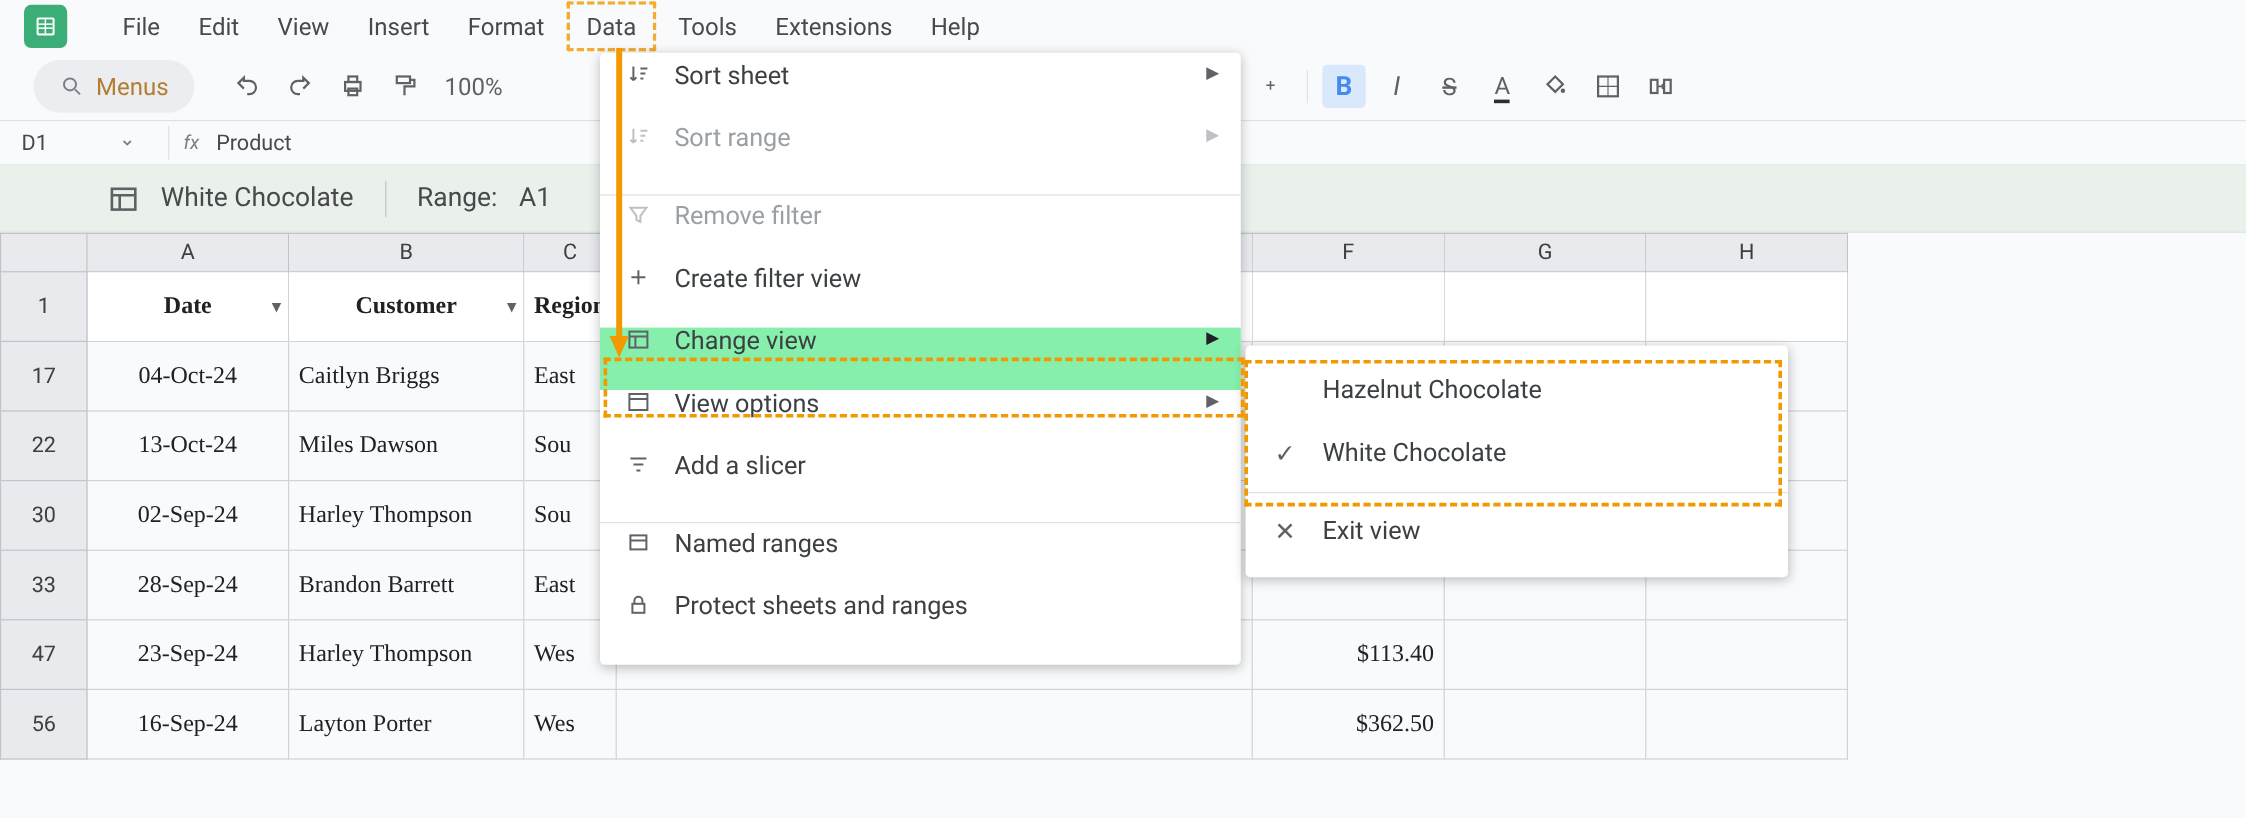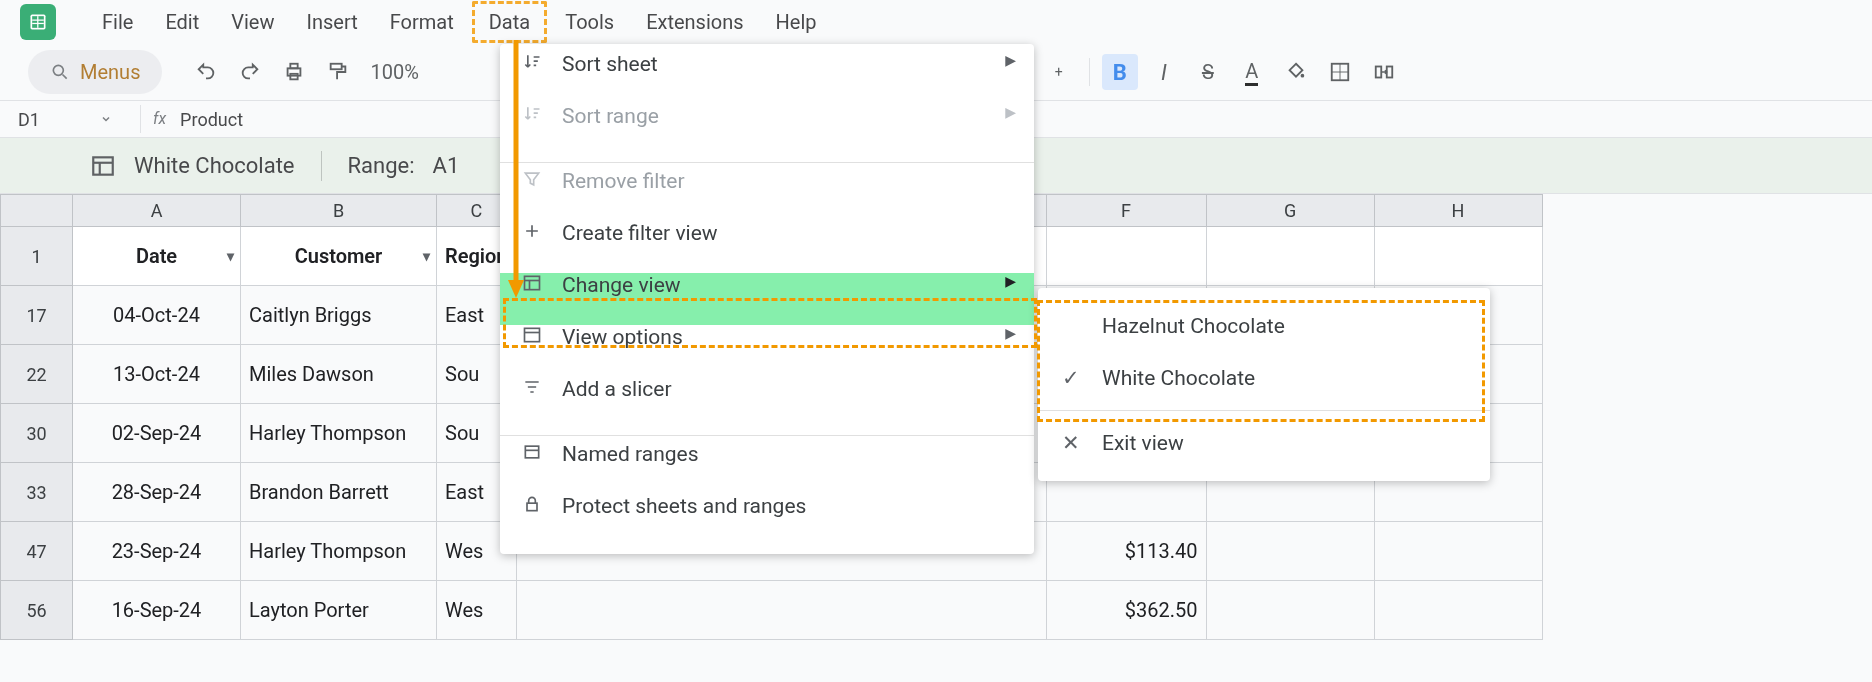--- a/index.html
+++ b/index.html
@@ -24,21 +24,21 @@
   .fx-label { font-style: italic; color:#5f6368; font-size:16px; }
   
   .filter-bar { display:flex; align-items:center; height:56px; padding: 0 90px; gap: 18px; background: #e6eee7; font-size:22px; border-bottom:1px solid #dadce0;}
   .filter-bar .fview-icon { color:#3c4043; }
   .range-sep { width:1px; height:30px; background:#b0b8b2; margin:0 8px; }
   
   .sheet-area { position: relative; }
   .grid { border-collapse: collapse; }
   .grid th.col-head { background:#e8eaed; font-weight:normal; color:#3c4043; text-align:center; height:32px; border:1px solid #c0c3c7; font-size:18px; position:relative;}
   .grid th.row-head { background:#e8eaed; font-weight:normal; color:#3c4043; text-align:center; width:72px; border:1px solid #c0c3c7; font-size:18px;}
-  .grid td { border:1px solid #d0d3d7; height:40px; padding: 17px 8px; font-size:20px; white-space:nowrap; overflow:hidden; }
+  .grid td { border:1px solid #d0d3d7; height:40px; padding: 17px 8px; font-size:20px; white-space:nowrap; overflow:hidden;font-family:Liberation Serif, serif; }
   .grid .header-row td { font-weight:600; background:#fff; text-align:center; position:relative;}
   .filter-caret { position:absolute; right:6px; top:50%; transform:translateY(-50%); color:#5f6368; font-size:14px;}
   .row-head.active { background:#d2e3dc; }
   .grid .corner { background:#e8eaed; border:1px solid #c0c3c7; }
   .money { text-align:right; }
   .center { text-align:center; }
 
   
   body::before { content:''; position:absolute; inset:0; background:rgba(255,255,255,0.18); pointer-events:none; }
 

